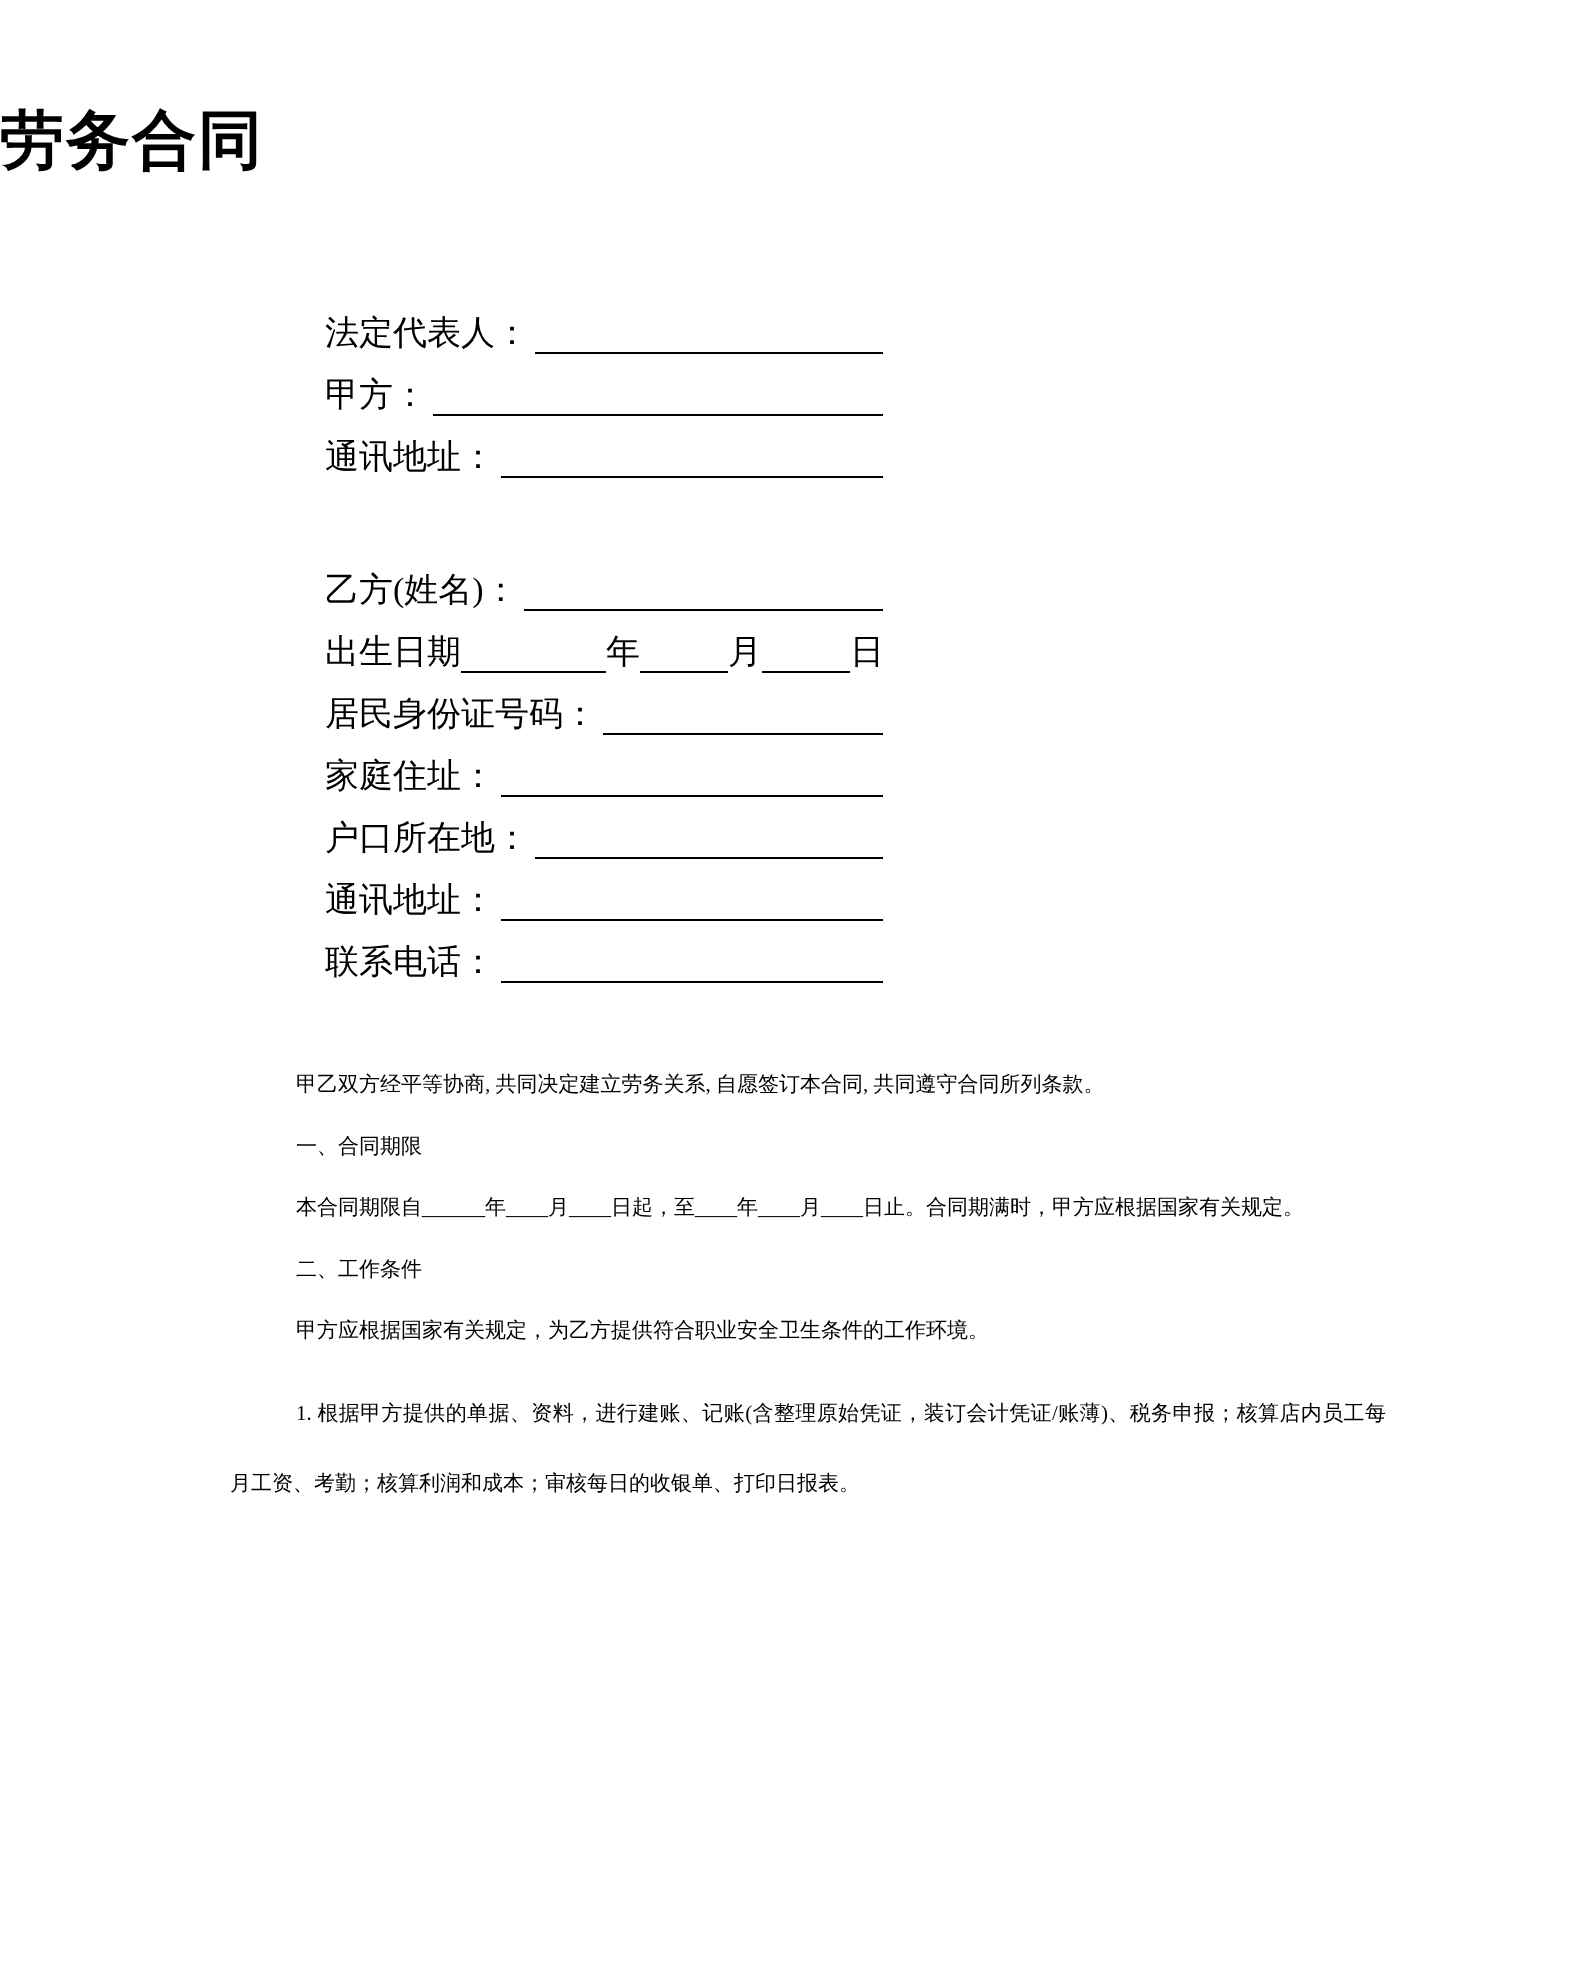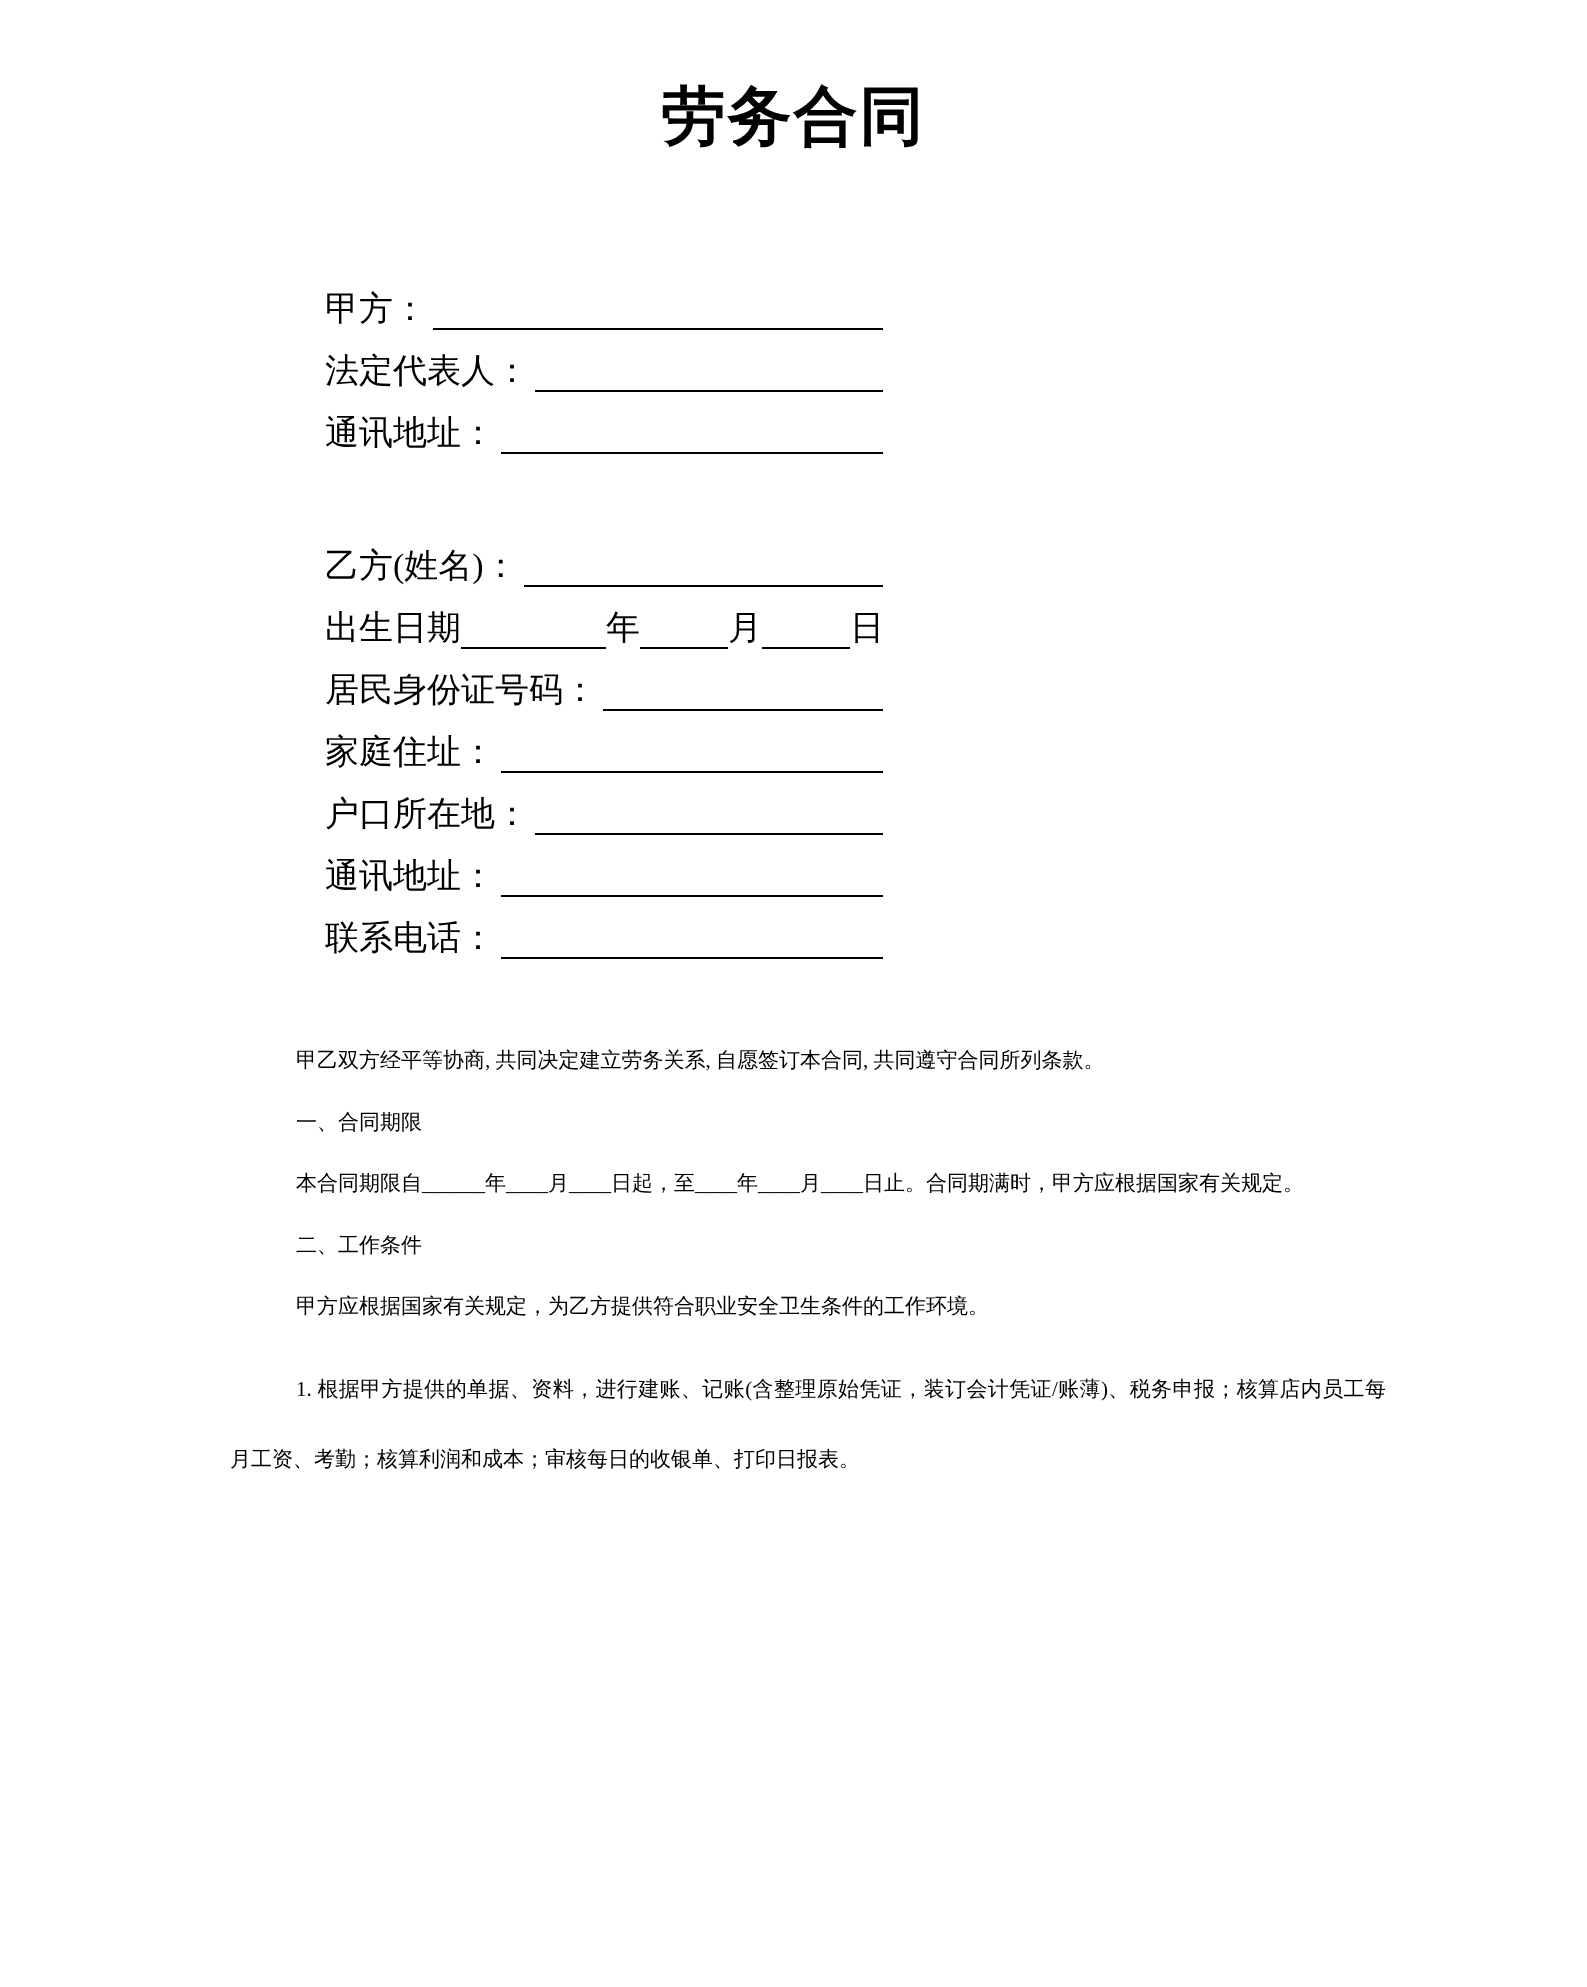--- a/index.html
+++ b/index.html
@@ -7,22 +7,22 @@
   .page {
     position:relative;
     width:1587px;
     height:1987px;
     background:#ffffff;
     color:#000000;
     font-family:"Liberation Serif","DejaVu Serif",serif;
     overflow:hidden;
   }
   .title {
-    padding-top:78px;
-    text-align:center;
+    padding-top:102px;
+    text-align:left;
     font-size:64px;
     line-height:78px;
     font-weight:bold;
     letter-spacing:2px;
   }
   .form { margin-left:325px; width:558px; }
   .form-a { margin-top:112px; }
   .form-b { margin-top:71px; }
   .field-row {
     display:flex;
@@ -48,25 +48,25 @@
 </style>
 </head>
 <body>
 
 <div class="page">
 
   <h1 class="title">劳务合同</h1>
 
   <div class="form form-a">
     <div class="field-row">
-      <span class="field-label">甲方：</span>
+      <span class="field-label">法定代表人：</span>
       <span class="blank"></span>
     </div>
     <div class="field-row">
-      <span class="field-label">法定代表人：</span>
+      <span class="field-label">甲方：</span>
       <span class="blank"></span>
     </div>
     <div class="field-row">
       <span class="field-label">通讯地址：</span>
       <span class="blank"></span>
     </div>
   </div>
 
   <div class="form form-b">
     <div class="field-row">

